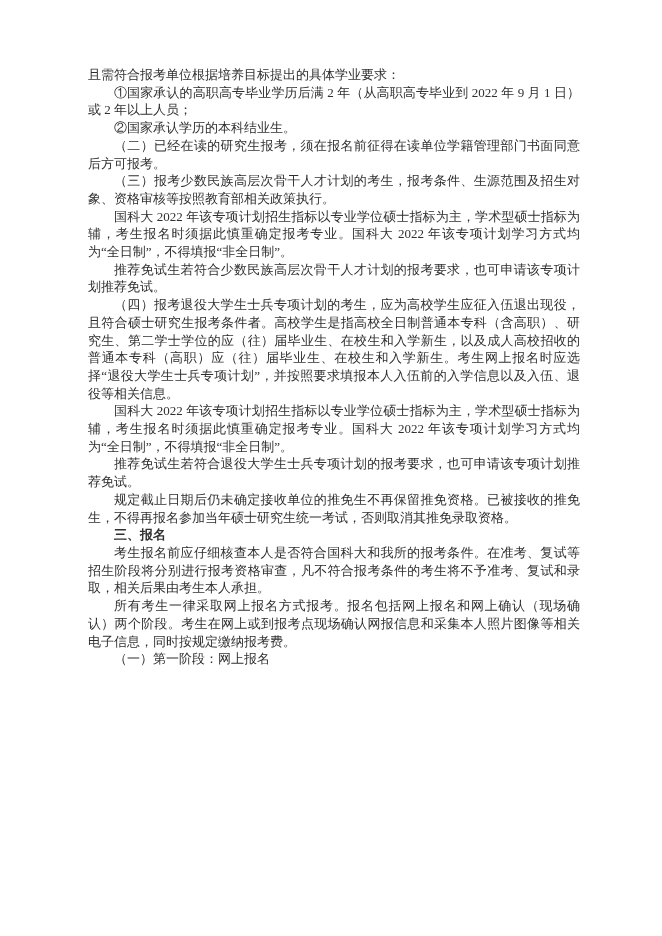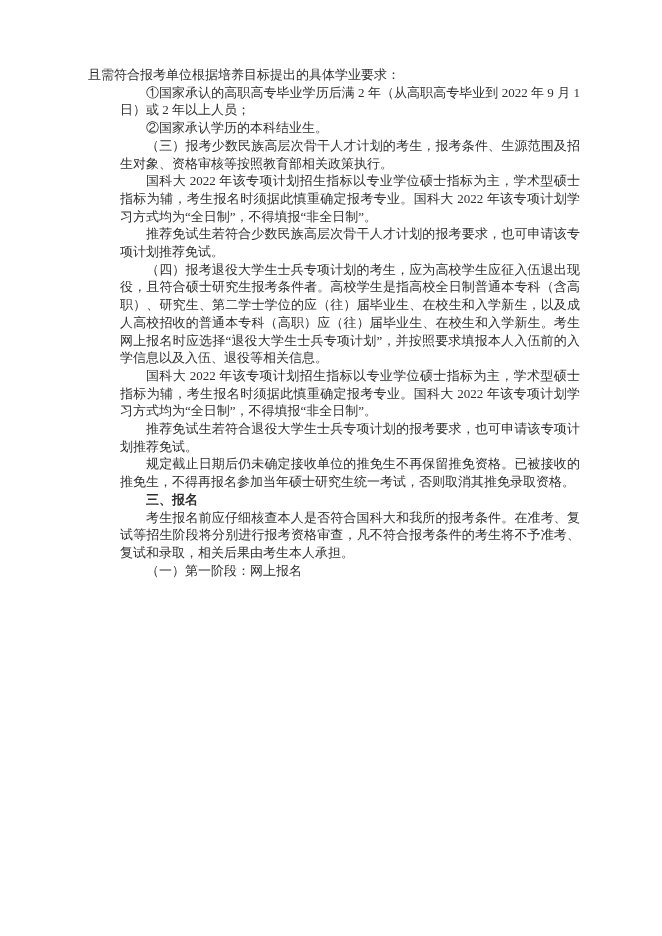--- a/index.html
+++ b/index.html
@@ -32,38 +32,39 @@
     text-align: justify;
     color: #2f2f2f;
   }
   .para {
     margin: 0;
     padding: 0;
     word-break: break-all;
   }
   .para.indent {
     text-indent: 2em;
-    margin-left: 32px;
   }
   .para.bold {
     font-weight: bold;
   }
 </style>
 </head>
 <body>
 
 <div class="page">
   <div class="content" style="color: rgb(47, 47, 47);">
       <p class="para">且需符合报考单位根据培养目标提出的具体学业要求：</p>
       <p class="para indent">①国家承认的高职高专毕业学历后满 2 年（从高职高专毕业到 2022 年 9 月 1 日）或 2 年以上人员；</p>
       <p class="para indent">②国家承认学历的本科结业生。</p>
+      <p class="para indent">（二）已经在读的研究生报考，须在报名前征得在读单位学籍管理部门书面同意后方可报考。</p>
       <p class="para indent">（三）报考少数民族高层次骨干人才计划的考生，报考条件、生源范围及招生对象、资格审核等按照教育部相关政策执行。</p>
       <p class="para indent">国科大 2022 年该专项计划招生指标以专业学位硕士指标为主，学术型硕士指标为辅，考生报名时须据此慎重确定报考专业。国科大 2022 年该专项计划学习方式均为“全日制”，不得填报“非全日制”。</p>
       <p class="para indent">推荐免试生若符合少数民族高层次骨干人才计划的报考要求，也可申请该专项计划推荐免试。</p>
       <p class="para indent">（四）报考退役大学生士兵专项计划的考生，应为高校学生应征入伍退出现役，且符合硕士研究生报考条件者。高校学生是指高校全日制普通本专科（含高职）、研究生、第二学士学位的应（往）届毕业生、在校生和入学新生，以及成人高校招收的普通本专科（高职）应（往）届毕业生、在校生和入学新生。考生网上报名时应选择“退役大学生士兵专项计划”，并按照要求填报本人入伍前的入学信息以及入伍、退役等相关信息。</p>
       <p class="para indent">国科大 2022 年该专项计划招生指标以专业学位硕士指标为主，学术型硕士指标为辅，考生报名时须据此慎重确定报考专业。国科大 2022 年该专项计划学习方式均为“全日制”，不得填报“非全日制”。</p>
       <p class="para indent">推荐免试生若符合退役大学生士兵专项计划的报考要求，也可申请该专项计划推荐免试。</p>
       <p class="para indent">规定截止日期后仍未确定接收单位的推免生不再保留推免资格。已被接收的推免生，不得再报名参加当年硕士研究生统一考试，否则取消其推免录取资格。</p>
       <p class="para indent bold">三、报名</p>
       <p class="para indent">考生报名前应仔细核查本人是否符合国科大和我所的报考条件。在准考、复试等招生阶段将分别进行报考资格审查，凡不符合报考条件的考生将不予准考、复试和录取，相关后果由考生本人承担。</p>
+      <p class="para indent">所有考生一律采取网上报名方式报考。报名包括网上报名和网上确认（现场确认）两个阶段。考生在网上或到报考点现场确认网报信息和采集本人照片图像等相关电子信息，同时按规定缴纳报考费。</p>
       <p class="para indent">（一）第一阶段：网上报名</p>
     </div>
 </div>
 
 </body></html>

